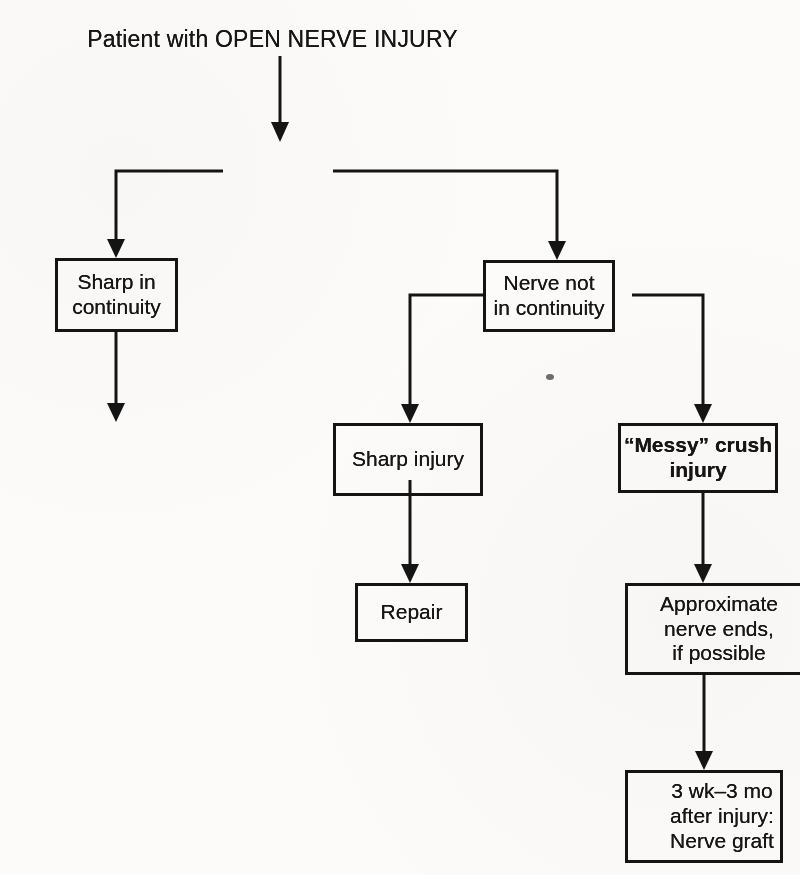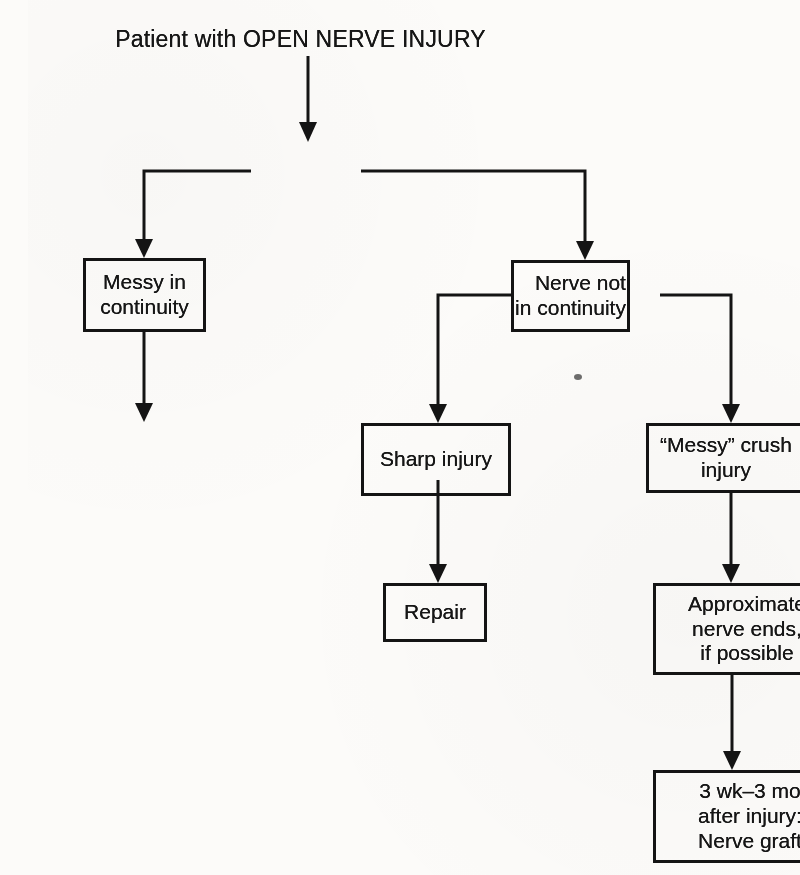--- a/index.html
+++ b/index.html
@@ -10,21 +10,20 @@
     color:#161616;
     position:relative;
     overflow:hidden;
   }
   .page{
     position:absolute;inset:0;
     background:
       radial-gradient(circle at 15% 20%, rgba(0,0,0,0.015), transparent 40%),
       radial-gradient(circle at 85% 70%, rgba(0,0,0,0.02), transparent 45%),
       #fcfbf9;
-    margin-left: 28px;
   }
   .title{
     position:absolute;
     left:60px;top:26px;width:425px;
     text-align:center;
     font-size:23px;
     letter-spacing:0.2px;
     text-shadow:0 0 0.6px currentColor;
     white-space:nowrap;
   }
@@ -35,25 +34,25 @@
     text-align:center;
     font-size:21px;
     line-height:1.18;
     white-space:pre-line;
     text-shadow:0 0 0.6px currentColor;
     box-sizing:border-box;
     background:transparent;
   }
   .n-surgery              {left:223px;top:142px;width:110px;height:58px;}
   .n-nerve-in-continuity  {left:55px; top:258px;width:123px;height:74px;}
-  .n-nerve-not-continuity {left:483px;top:260px;width:119px;height:72px;text-align:right;}
+  .n-nerve-not-continuity {left:483px;top:260px;width:132px;height:72px;}
   .n-manage-closed        {left:10px; top:422px;width:217px;height:71px;}
   .n-sharp-injury         {left:333px;top:423px;width:150px;height:73px;}
-  .n-messy-crush          {left:618px;top:423px;width:160px;height:70px;}
-  .n-repair               {left:355px;top:583px;width:104px;height:59px;}
+  .n-messy-crush          {left:618px;top:423px;width:160px;height:70px;font-weight:bold;}
+  .n-repair               {left:355px;top:583px;width:113px;height:59px;}
   .n-approximate          {left:625px;top:583px;width:188px;height:92px;}
   .n-nerve-graft          {left:625px;top:770px;width:158px;height:93px;padding-left:36px;}
   svg.wires{position:absolute;inset:0;pointer-events:none;}
   .speck{
     position:absolute;left:546px;top:374px;width:8px;height:6px;
     background:#4a4a4a;border-radius:50%;filter:blur(0.7px);opacity:0.8;
   }
 </style>
 </head>
 <body>
@@ -90,21 +89,21 @@
       <polygon points="703,423 694,404 712,404"></polygon>
       <polygon points="410,583 401,564 419,564"></polygon>
       <polygon points="703,583 694,564 712,564"></polygon>
       <polygon points="704,770 695,751 713,751"></polygon>
     </g>
   </svg>
 
   <div class="title">Patient with OPEN NERVE INJURY</div>
 
 
-  <div class="node n-nerve-in-continuity">Messy in
+  <div class="node n-nerve-in-continuity">Sharp in
 continuity</div>
 
   <div class="node n-nerve-not-continuity">Nerve not
 in continuity</div>
 
 
   <div class="node n-sharp-injury">Sharp injury</div>
 
   <div class="node n-messy-crush">“Messy” crush
 injury</div>

